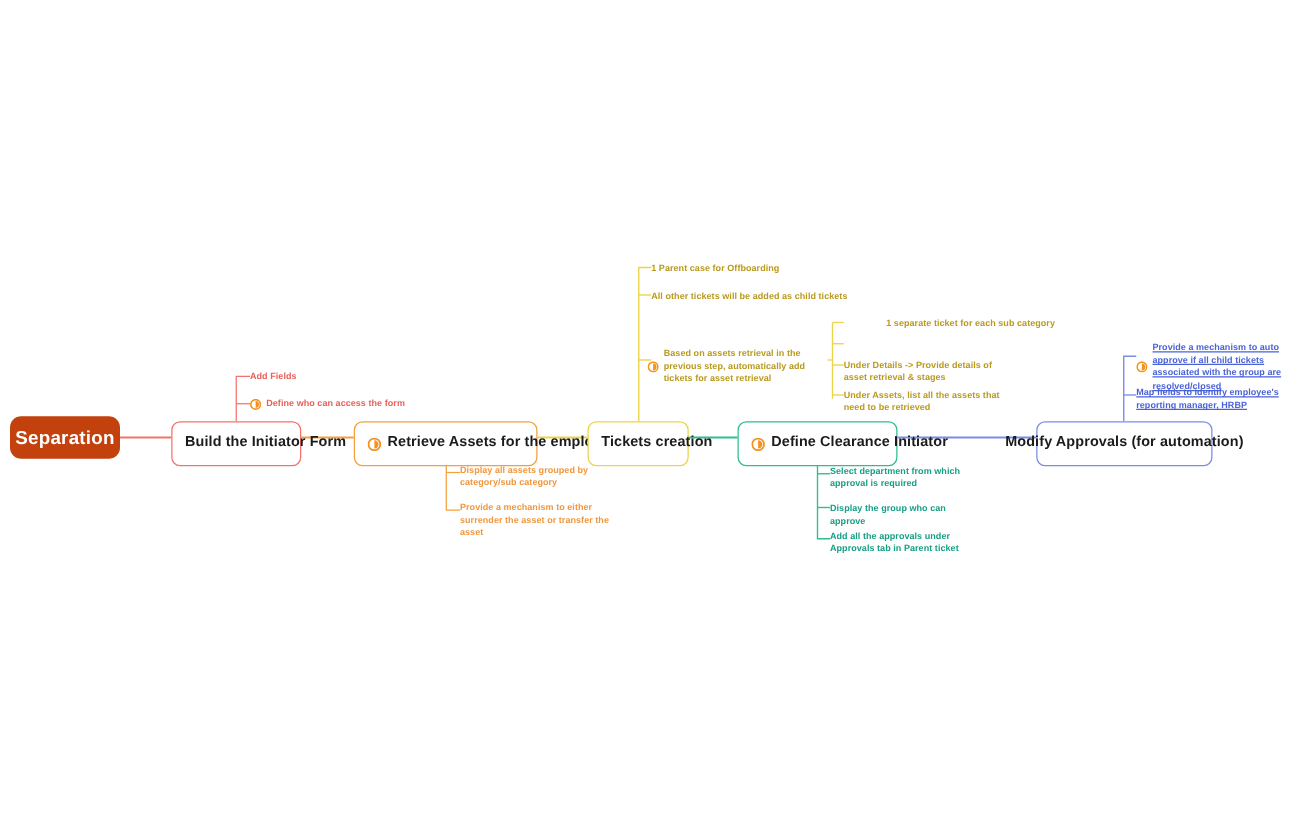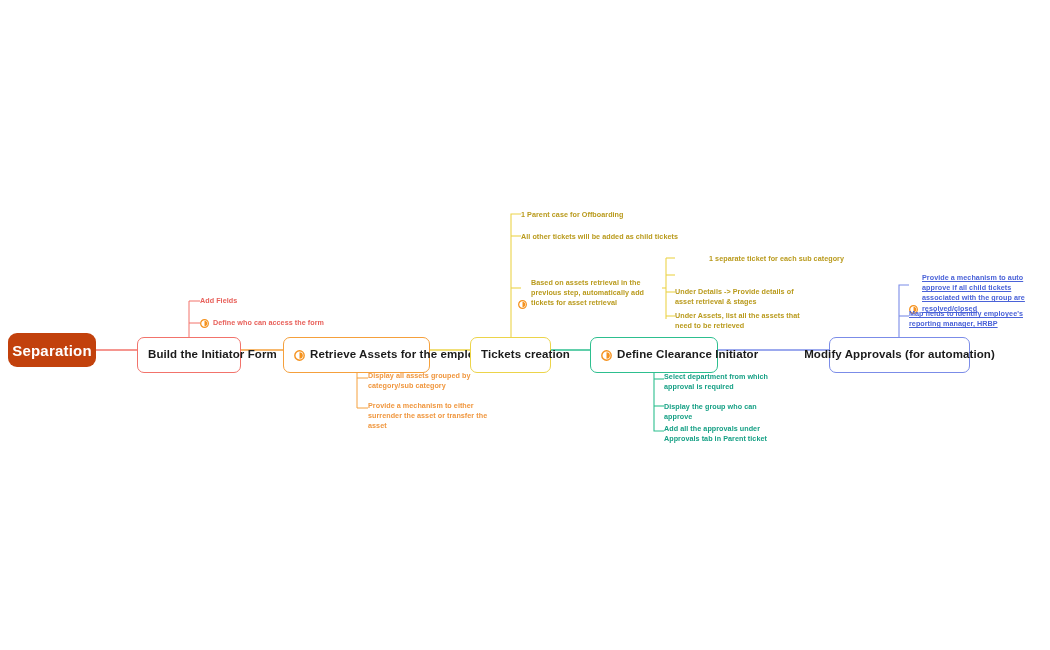--- a/index.html
+++ b/index.html
@@ -57,21 +57,21 @@
     padding: 0 18px;
     letter-spacing: .2px;
   }
   .node .label { line-height: 1; }
 
   
   .leaf {
     position: absolute;
     box-sizing: border-box;
     display: flex;
-    align-items: flex-end;
+    align-items: center;
     font-size: 7.2px;
     font-weight: 700;
     line-height: 1.42;
     letter-spacing: .05px;
   }
   .leaf .txt { display: block; }
 
   
   .mk {
     flex: 0 0 auto;

